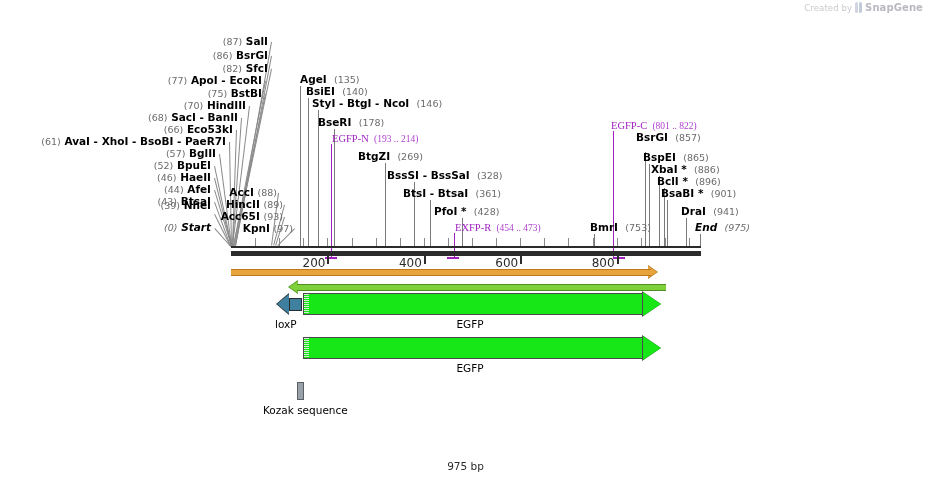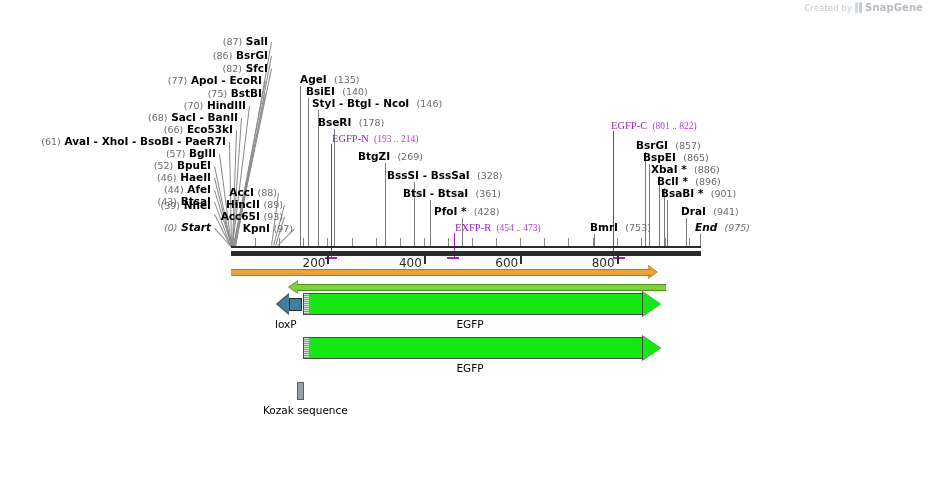--- a/index.html
+++ b/index.html
@@ -164,21 +164,21 @@
       <div class="lbl r" style="left: 0px; top: 211px; width: 283px; text-align: right;"><span class="nm ">Acc65I</span>&nbsp;<span class="pos">(93)</span></div>
       <div class="lbl r" style="left: 0px; top: 223px; width: 293px; text-align: right;"><span class="nm ">KpnI</span>&nbsp;<span class="pos">(97)</span></div>
       <div class="lbl" style="left: 300px; top: 74px;"><span class="nm ">AgeI</span>&nbsp;&nbsp;<span class="pos">(135)</span></div>
       <div class="lbl" style="left: 306px; top: 86px;"><span class="nm ">BsiEI</span>&nbsp;&nbsp;<span class="pos">(140)</span></div>
       <div class="lbl" style="left: 312px; top: 98px;"><span class="nm ">StyI</span><span class="dash">&nbsp;-&nbsp;</span><span class="nm ">BtgI</span><span class="dash">&nbsp;-&nbsp;</span><span class="nm ">NcoI</span>&nbsp;&nbsp;<span class="pos">(146)</span></div>
       <div class="lbl" style="left: 318px; top: 117px;"><span class="nm ">BseRI</span>&nbsp;&nbsp;<span class="pos">(178)</span></div>
       <div class="lbl" style="left: 358px; top: 151px;"><span class="nm ">BtgZI</span>&nbsp;&nbsp;<span class="pos">(269)</span></div>
       <div class="lbl" style="left: 387px; top: 170px;"><span class="nm ">BssSI</span><span class="dash">&nbsp;-&nbsp;</span><span class="nm ">BssSaI</span>&nbsp;&nbsp;<span class="pos">(328)</span></div>
       <div class="lbl" style="left: 403px; top: 188px;"><span class="nm ">BtsI</span><span class="dash">&nbsp;-&nbsp;</span><span class="nm ">BtsaI</span>&nbsp;&nbsp;<span class="pos">(361)</span></div>
       <div class="lbl" style="left: 434px; top: 206px;"><span class="nm ">PfoI *</span>&nbsp;&nbsp;<span class="pos">(428)</span></div>
-      <div class="lbl" style="left: 636px; top: 140px;"><span class="nm ">BsrGI</span>&nbsp;&nbsp;<span class="pos">(857)</span></div>
+      <div class="lbl" style="left: 636px; top: 132px;"><span class="nm ">BsrGI</span>&nbsp;&nbsp;<span class="pos">(857)</span></div>
       <div class="lbl" style="left: 643px; top: 152px;"><span class="nm ">BspEI</span>&nbsp;&nbsp;<span class="pos">(865)</span></div>
       <div class="lbl" style="left: 651px; top: 164px;"><span class="nm ">XbaI *</span>&nbsp;&nbsp;<span class="pos">(886)</span></div>
       <div class="lbl" style="left: 657px; top: 176px;"><span class="nm ">BclI *</span>&nbsp;&nbsp;<span class="pos">(896)</span></div>
       <div class="lbl" style="left: 661px; top: 188px;"><span class="nm ">BsaBI *</span>&nbsp;&nbsp;<span class="pos">(901)</span></div>
       <div class="lbl" style="left: 681px; top: 206px;"><span class="nm ">DraI</span>&nbsp;&nbsp;<span class="pos">(941)</span></div>
       <div class="lbl" style="left: 590px; top: 222px;"><span class="nm ">BmrI</span>&nbsp;&nbsp;<span class="pos">(753)</span></div>
       <div class="lbl ital" style="left: 695px; top: 222px;"><span class="nm ital">End</span>&nbsp;&nbsp;<span class="pos">(975)</span></div>
       <div class="lbl feat" style="left: 332px; top: 133px;"><span class="nm">EGFP-N</span>&nbsp;&nbsp;<span class="pos">(193 .. 214)</span></div>
       <div class="lbl feat" style="left: 455px; top: 222px;"><span class="nm">EXFP-R</span>&nbsp;&nbsp;<span class="pos">(454 .. 473)</span></div>
       <div class="lbl feat" style="left: 611px; top: 120px;"><span class="nm">EGFP-C</span>&nbsp;&nbsp;<span class="pos">(801 .. 822)</span></div>
@@ -246,13 +246,14 @@
         <div class="egfp-stripe"></div>
       </div>
       <div class="featname" style="left: 470px; top: 362px; transform: translateX(-50%);">EGFP</div>
     </div>
 
   <div id="kozak-group">
       <div class="kozak-box" style="left: 297px; top: 382px;"></div>
       <div class="featname" style="left: 263px; top: 404px;">Kozak sequence</div>
     </div>
 
+  <div class="subtitle" style="top:460px;">975 bp</div>
 </div>
 
 </body></html>

